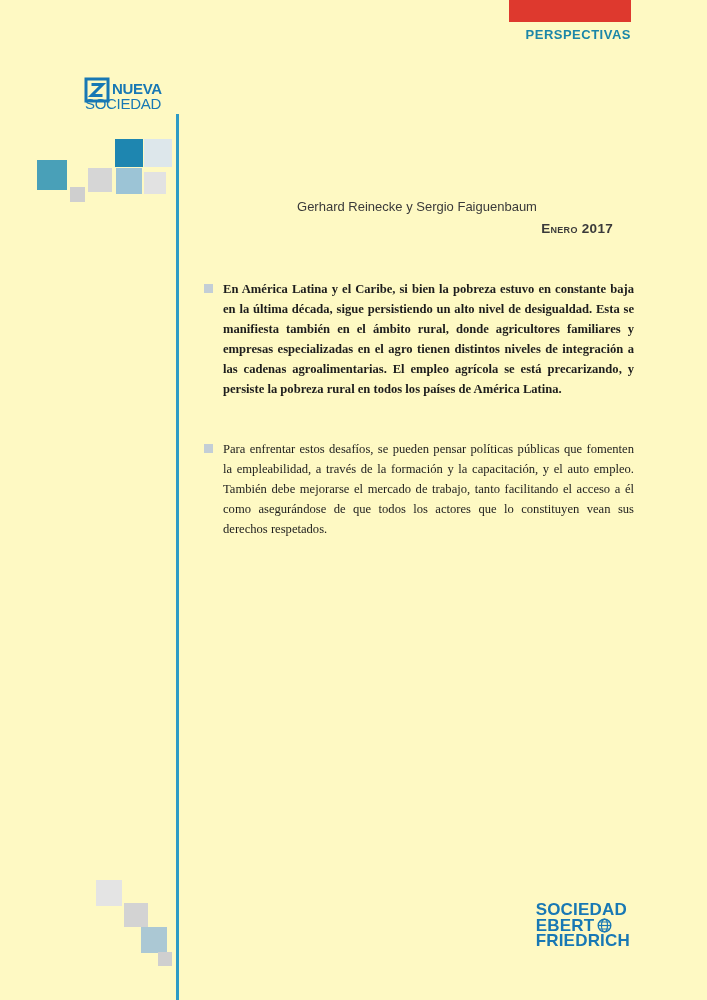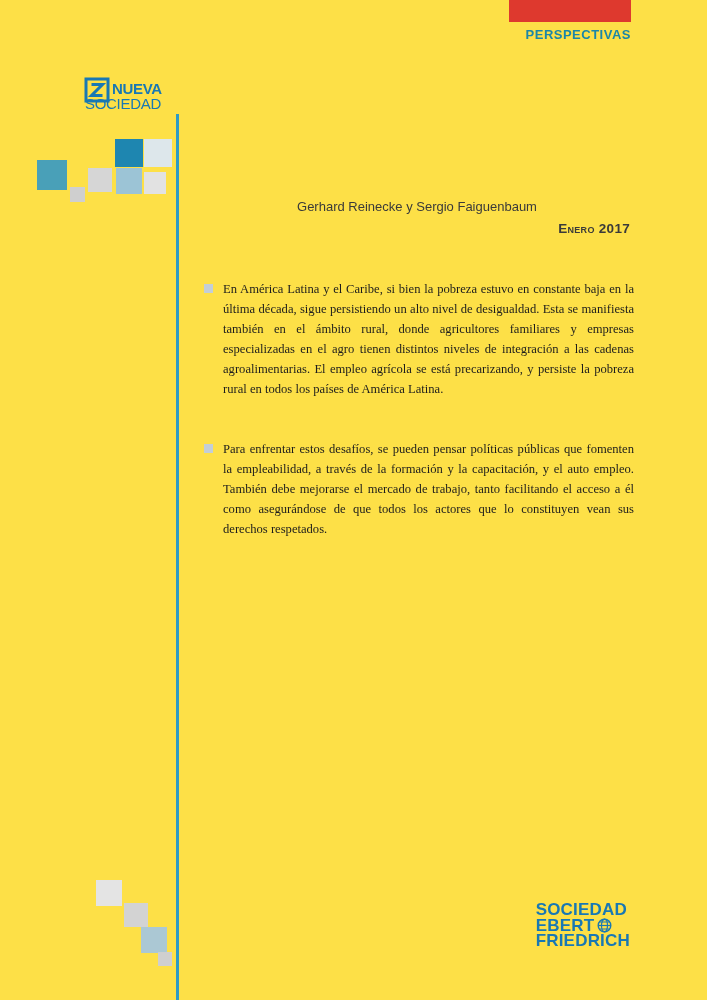--- a/index.html
+++ b/index.html
@@ -5,21 +5,21 @@
   html, body {
     margin: 0;
     padding: 0;
     background: #ffffff;
     font-family: "Liberation Sans", sans-serif;
   }
   .page {
     position: relative;
     width: 707px;
     height: 1000px;
-    background: #fde047;
+    background: #fef9c3;
     overflow: hidden;
   }
 
   
   .red-bar {
     position: absolute;
     top: 0;
     right: 76px;
     width: 122px;
     height: 22px;
@@ -100,21 +100,21 @@
     right: 77px;
     text-align: center;
     font-size: 13px;
     font-weight: normal;
     color: #3a3a3a;
   }
   .pubdate {
     position: absolute;
     top: 221px;
     left: 204px;
-    right: 77px;
+    right: 94px;
     text-align: right;
     font-size: 13.5px;
     font-weight: bold;
     font-variant: small-caps;
     letter-spacing: 0.3px;
     color: #3a3a3a;
   }
 
   
   .para {
@@ -131,21 +131,21 @@
     background: #c3ced6;
   }
   .para-text {
     margin: 0 0 0 19px;
     font-family: "Liberation Serif", serif;
     font-size: 12.6px;
     line-height: 20px;
     text-align: justify;
     color: #1d1d1d;
   }
-  .para-1 { top: 279px; }
+  .para-1 { top: 279px; font-weight: bold; }
   .para-2 { top: 439px; }
 
   
   .fes-logo {
     position: absolute;
     right: 77px;
     top: 902px;
     color: #1878b4;
     text-align: left;
   }

